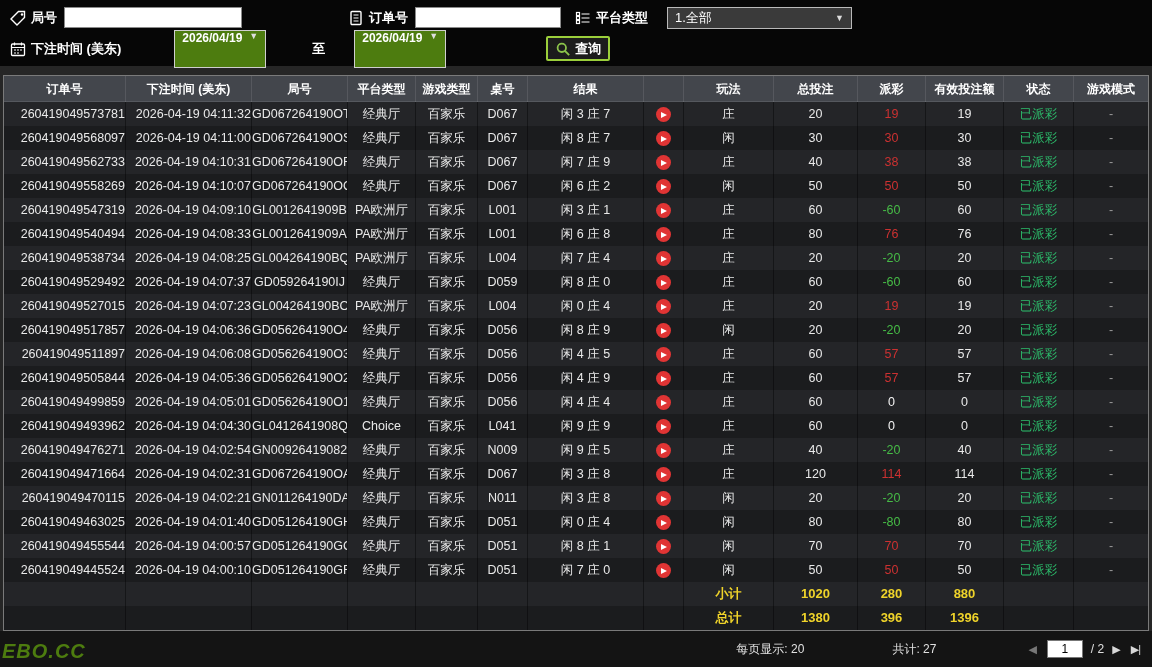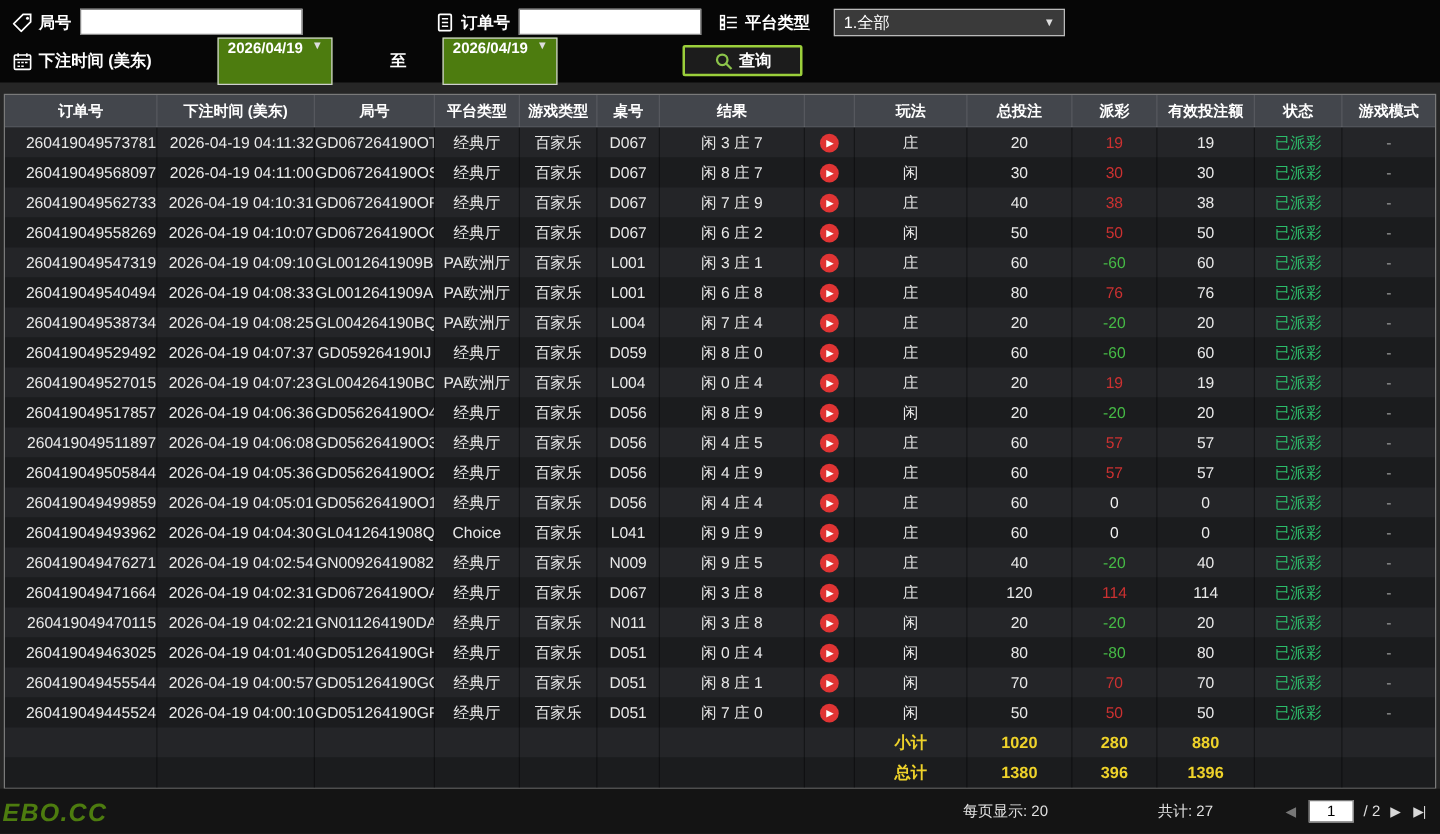--- a/index.html
+++ b/index.html
@@ -16,21 +16,21 @@
   .icon16{width:16px;height:16px;display:inline-flex;flex:0 0 auto;margin-left:4px}
   .lbl{color:#fff;font-weight:bold;font-size:13px;margin:0 7px 0 5px;white-space:nowrap}
   input.txt{width:178px;height:21px;background:#fff;border:1px solid #8a8a8a;font-size:12px;padding:0 4px;color:#222;outline:none}
   input.txt.w146{width:146px}
   .select{width:185px;height:22px;background:#3a3a3a;border:1px solid #b9b9b9;color:#fff;font-size:13px;
     display:flex;align-items:center;justify-content:space-between;padding:0 7px;cursor:pointer}
   .caret{font-size:9px;color:#ddd}
   .datebtn{height:38px;background:#4d7c0f;border:1px solid #cfcfcf;color:#fff;font-size:12px;font-weight:bold;
     display:flex;align-items:flex-start;gap:7px;padding:0 7px;cursor:pointer;white-space:nowrap}
   .searchbtn{height:25px;background:#1c1c1c;border:2px solid #9bcf3b;border-radius:2px;color:#fff;
-    font-size:13px;font-weight:bold;display:flex;align-items:center;gap:4px;padding:0 23px;cursor:pointer}
+    font-size:13px;font-weight:bold;display:flex;align-items:center;gap:4px;padding:0 7px;cursor:pointer}
   .ml106{margin-left:106px}.ml14{margin-left:14px}.ml8{margin-left:12px}
   .ml46{margin-left:46px}.ml22{margin-left:22px}.ml100{margin-left:100px}
   
   .table-wrap{margin:9px 3px 0;border:1px solid #7a7a7a;background:#1b1c1e;flex:0 0 auto}
   .grid{display:grid;grid-template-columns:122px 126px 96px 68px 62px 50px 116px 40px 90px 84px 68px 78px 70px minmax(0,1fr);align-items:center}
   .thead{height:26px;background:#43464c;border-bottom:1px solid #55585e}
   .thead .th{font-size:12px;font-weight:bold;color:#fff;text-align:center;white-space:nowrap;overflow:hidden;
     height:26px;line-height:26px;border-right:1px solid rgba(255,255,255,.10)}
   .thead .th:last-child{border-right:none}
   .row{height:24px}
@@ -46,21 +46,21 @@
   .cell.status{color:#2cbd6b}
   .cell.mode{color:#9a9a9a}
   .play{width:15px;height:15px;border-radius:50%;background:#e03434;display:inline-flex;align-items:center;justify-content:center;vertical-align:middle;cursor:pointer}
   .play::before{content:"";border-left:6px solid #fff;border-top:3.5px solid transparent;border-bottom:3.5px solid transparent;margin-left:1px}
   .sumrow .cell{color:#efd32a;font-weight:bold;font-size:13px}
   
   .bottombar{flex:1 1 auto;background:#141414;display:flex;align-items:center;padding:0 10px;position:relative;font-size:12px;color:#e0e0e0}
   .watermark{position:absolute;left:2px;bottom:4px;font-size:20px;font-weight:bold;font-style:italic;color:#4d7c0f;letter-spacing:1px;user-select:none}
   .bb-text{white-space:nowrap}
   .per-page{margin-left:auto;margin-right:88px}
-  .total-count{margin-right:58px}
+  .total-count{margin-right:92px}
   .pg{font-size:11px;cursor:pointer;color:#d8d8d8}
   .pg.prev{color:#777;margin-right:10px}
   .pg.next{margin:0 10px 0 0}
   .pg.last{letter-spacing:-1px;margin-right:2px}
   .pg-input{width:36px;height:18px;background:#fff;border:1px solid #777;color:#000;font-size:12px;text-align:center;outline:none}
   .pages{margin:0 8px}
   svg{display:block}
 </style>
 </head>
 <body>

